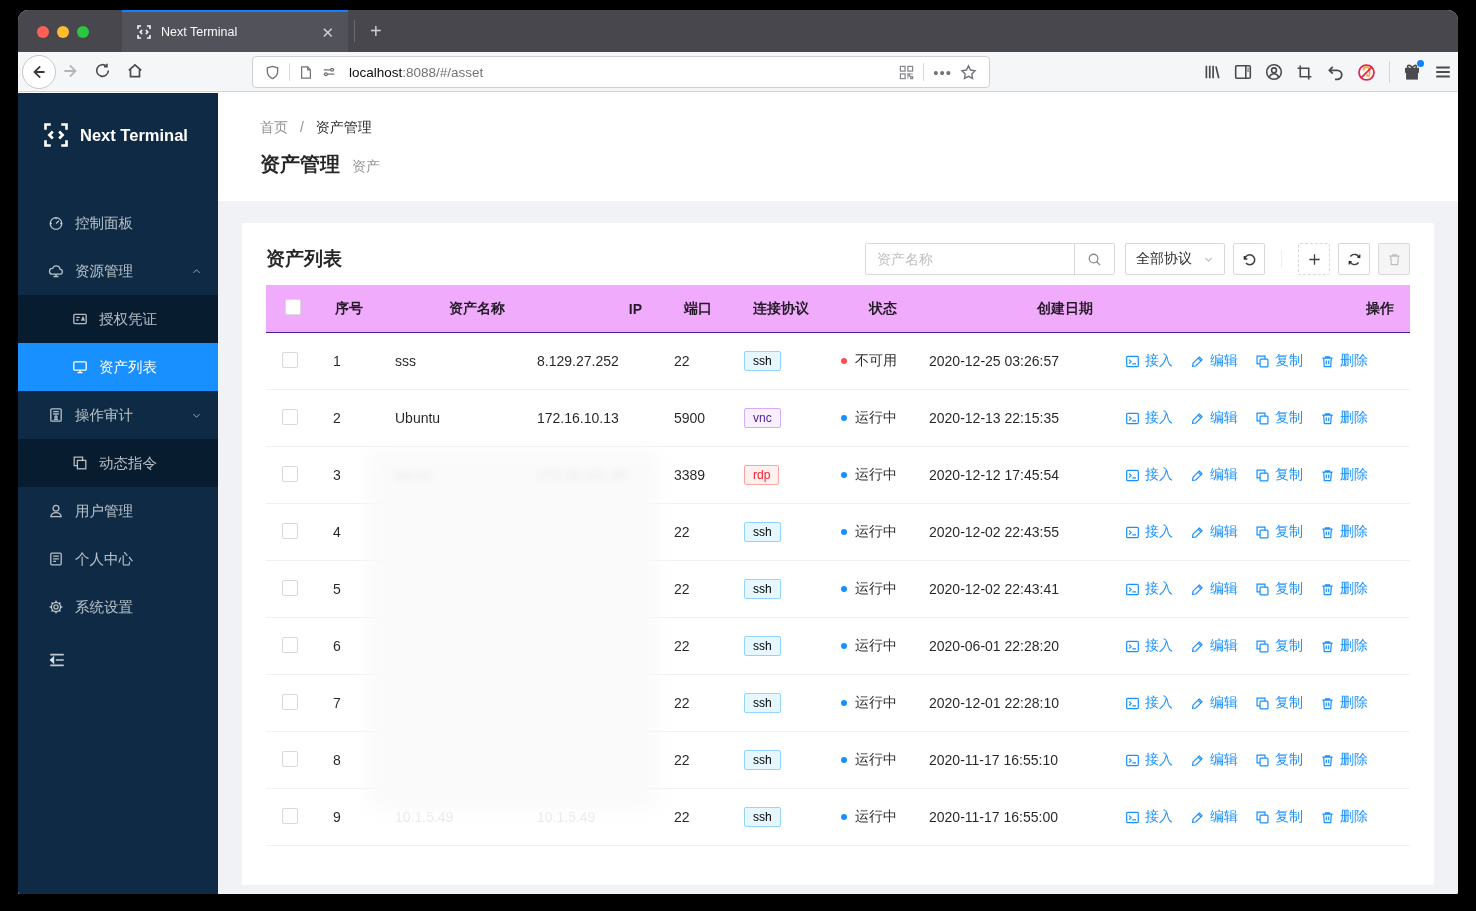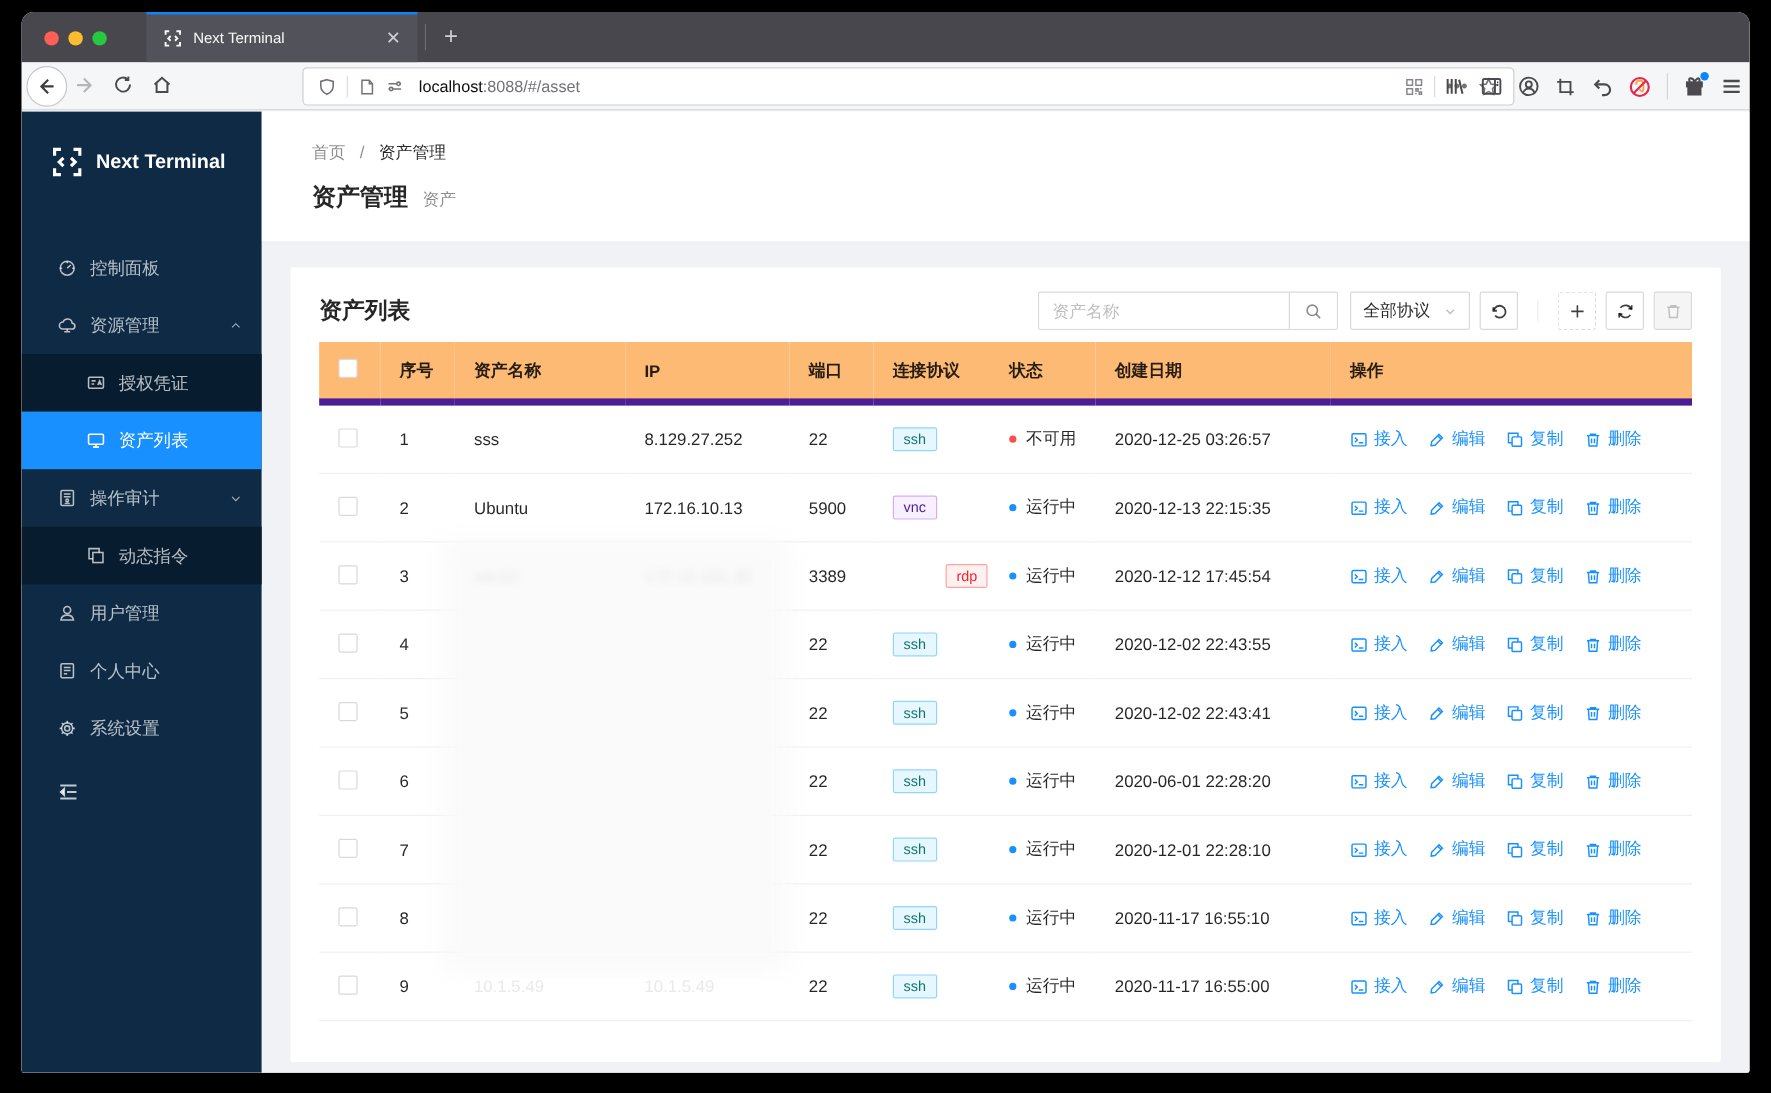--- a/index.html
+++ b/index.html
@@ -24,21 +24,21 @@
   .tab-sep { position:absolute; left:336px; top:10px; width:1px; height:22px; background:#6a6a70; }
 
   .navbar { position:relative; height:40px; background:#f5f6f7; border-bottom:1px solid #d4d4d5;
     display:flex; align-items:center; }
   .nav-ic { color:#4a4a4f; display:flex; align-items:center; justify-content:center; }
   .back-circle { position:absolute; left:4px; top:3px; width:34px; height:34px; border-radius:50%;
     background:#fff; border:1px solid #c7c7c9; display:flex; align-items:center; justify-content:center; }
   .fwd { position:absolute; left:44px; top:10px; color:#b6b6b8; }
   .reload { position:absolute; left:76px; top:10px; }
   .home { position:absolute; left:108px; top:10px; }
-  .urlbar { position:absolute; left:234px; top:4px; width:1010px; height:32px; background:#fff;
+  .urlbar { position:absolute; left:234px; top:4px; width:738px; height:32px; background:#fff;
     border:1px solid #d0d0d2; border-radius:4px; display:flex; align-items:center; padding:0 8px; }
   .url-ic { color:#737377; display:flex; align-items:center; margin:0 4px; }
   .url-sep { width:1px; height:18px; background:#dcdcde; margin:0 5px; }
   .url-text { font-size:13.5px; color:#0c0c0d; margin-left:8px; flex:1; }
   .url-text .muted { color:#737377; }
   .right-icons { position:absolute; right:6px; top:0; height:40px; display:flex; align-items:center; gap:13px; }
   .ri { color:#4a4a4f; display:flex; align-items:center; position:relative; }
   .ri-sep { width:1px; height:22px; background:#d4d4d5; }
   .gift-dot { position:absolute; right:-3px; top:-3px; width:7px; height:7px; border-radius:50%;
     background:#0a84ff; }
@@ -90,29 +90,29 @@
   .tbtn.dashed { border-style:dashed; margin-left:16px; }
   .tbtn.disabled { background:#f5f5f5; color:#bfbfbf; }
   .tb-sep { width:1px; height:18px; background:#ededed; margin-left:16px; }
 
   
   .table-wrap { position:relative; margin:10px 24px 0 24px; }
   table { width:1144px; border-collapse:collapse; table-layout:fixed; font-size:14px;
     color:rgba(0,0,0,.85); }
   col.c1{width:51px} col.c2{width:62px} col.c3{width:142px} col.c4{width:137px}
   col.c5{width:70px} col.c6{width:97px} col.c7{width:88px} col.c8{width:196px} col.c9{width:301px}
-  thead th { background:#fdba74; font-weight:600; text-align:left; padding:14px 16px;
-    border-bottom:6px solid #4c1d95; color:rgba(0,0,0,.85); }
+  thead th { background:#f0abfc; font-weight:600; text-align:right; padding:14px 16px;
+    border-bottom:1px solid #4c1d95; color:rgba(0,0,0,.85); }
   tbody td { padding:18px 16px; border-bottom:1px solid #f0f0f0; }
   .cbx { width:16px; height:16px; border:1px solid #d9d9d9; border-radius:2px; background:#fff; }
   .badge { display:inline-block; font-size:12px; line-height:18px; padding:0 8px; border-radius:2px;
     border:1px solid; }
-  .badge.ssh { color:#0f766e; background:#e6f7ff; border-color:#91d5ff; }
+  .badge.ssh { color:#000000; background:#e6f7ff; border-color:#91d5ff; }
   .badge.vnc { color:#4c1d95; background:#f9f0ff; border-color:#d3adf7; }
-  .badge.rdp { color:#f5222d; background:#fff1f0; border-color:#ffa39e;margin-left:44px; }
+  .badge.rdp { color:#f5222d; background:#fff1f0; border-color:#ffa39e; }
   .status { display:flex; align-items:center; gap:8px; white-space:nowrap; }
   .dot { width:6px; height:6px; border-radius:50%; flex-shrink:0; }
   .actions { display:flex; align-items:center; gap:17px; white-space:nowrap; }
   .alink { color:#1890ff; display:flex; align-items:center; gap:5px; text-decoration:none;
     cursor:pointer; }
   .faint { color:#e9e9e9; }
   .redact-overlay { position:absolute; left:116px; top:178px; width:262px; height:332px;
     background:rgba(250,250,250,.90); backdrop-filter:blur(3px); pointer-events:none;
     box-shadow:0 0 18px 14px rgba(250,250,250,.9); }
   svg { display:block; }

